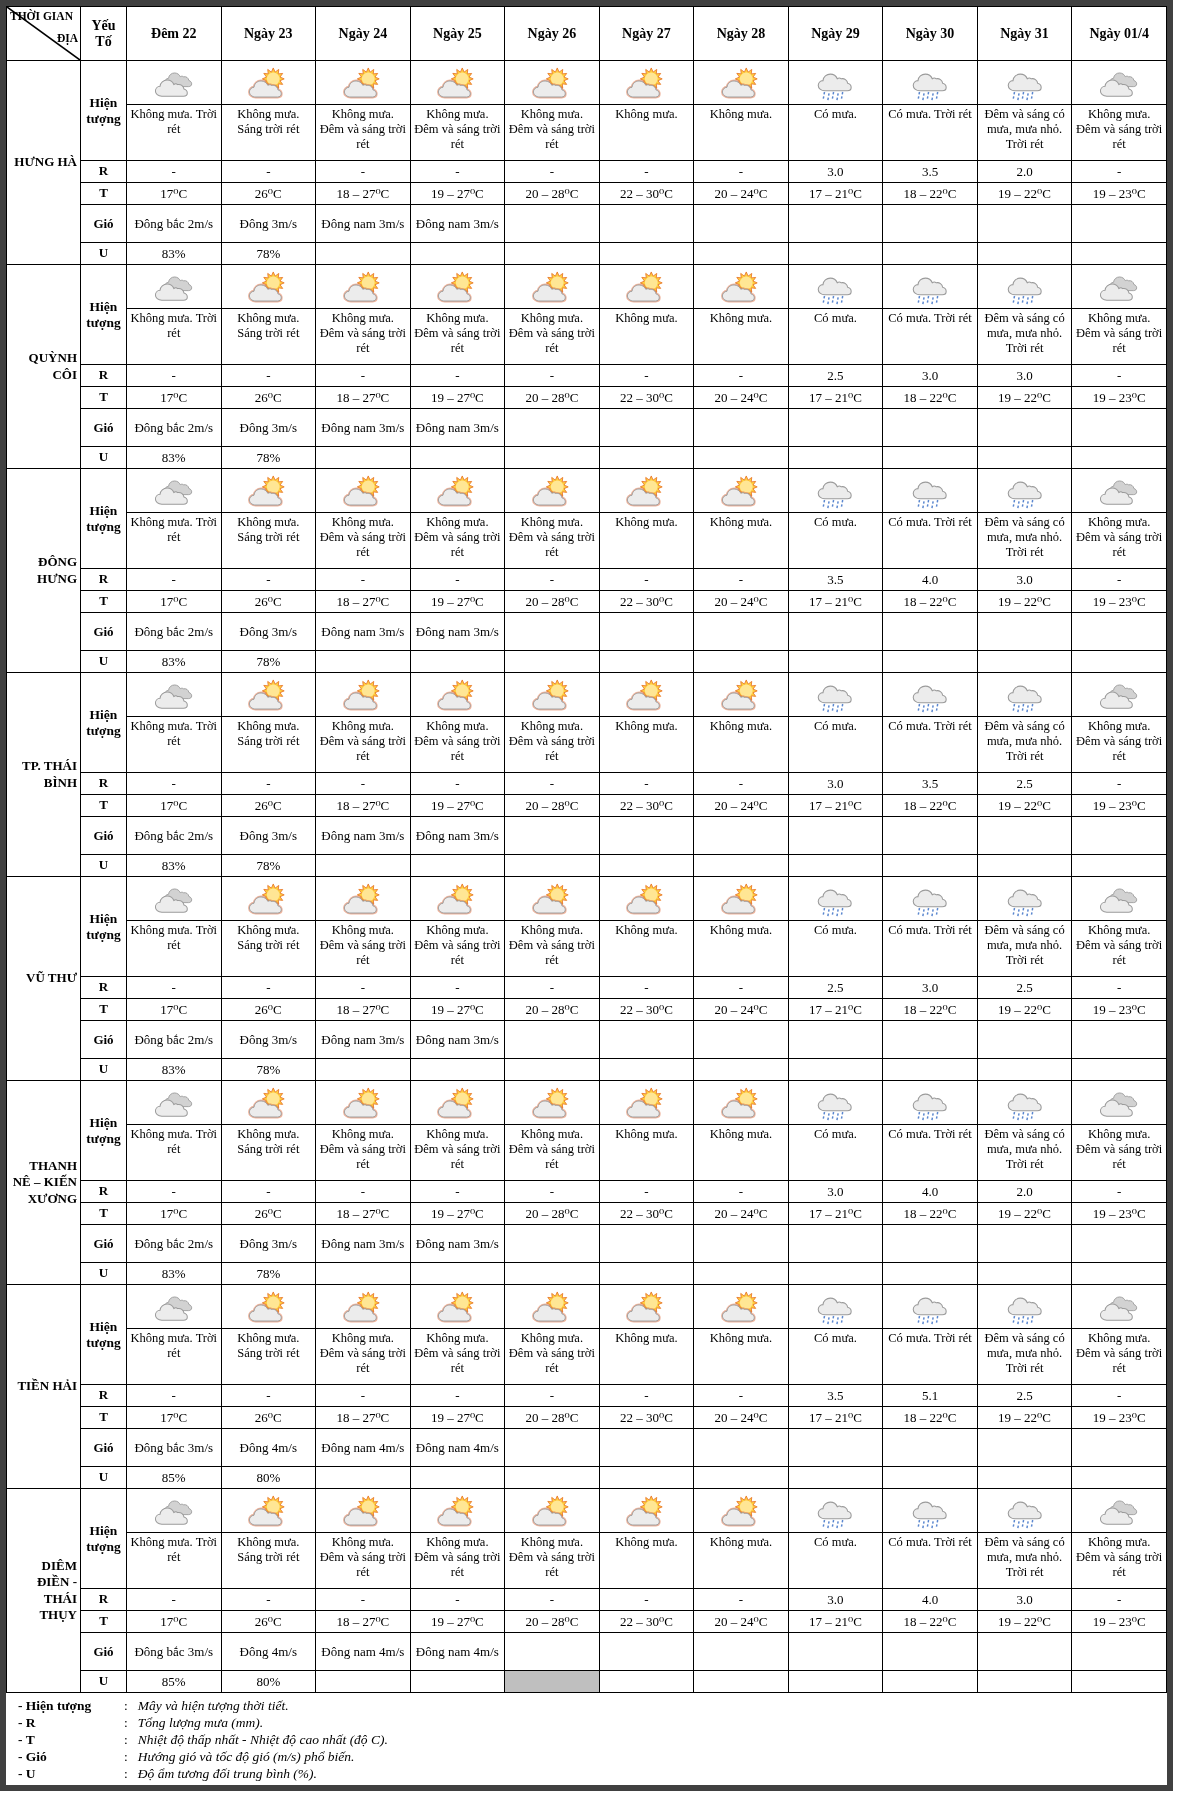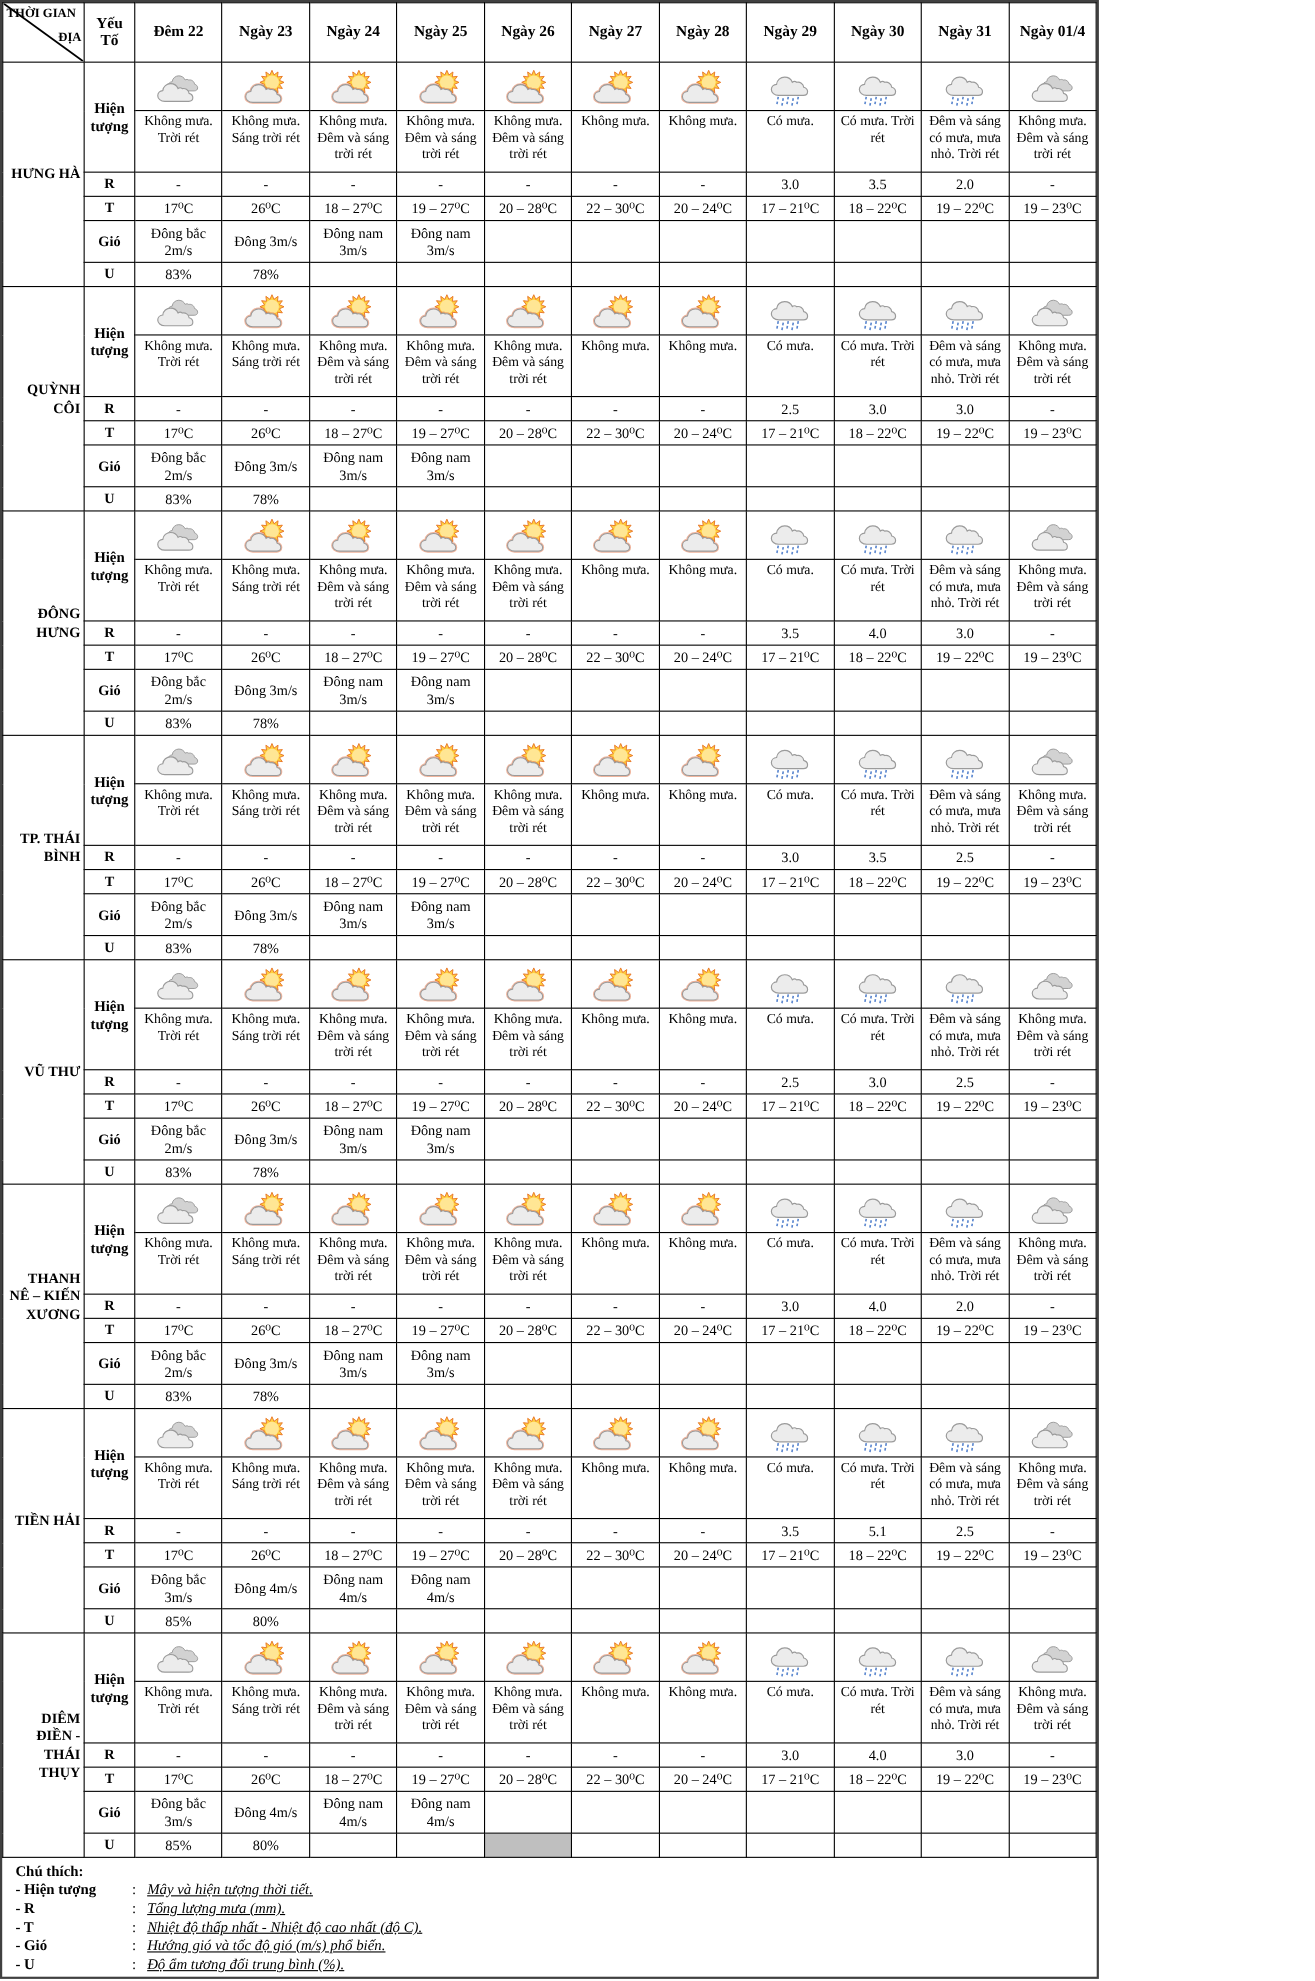--- a/index.html
+++ b/index.html
@@ -1,40 +1,40 @@
 <!DOCTYPE html>
 <html><head>
 <meta charset="utf-8">
 <style>
   * { margin:0; padding:0; box-sizing:border-box; }
   body {
     width:1195px; background:#ffffff; color:#000;
     font-family:"Liberation Serif","DejaVu Serif","DejaVu Sans",serif;
   }
-  .frame { width:999px; border:2px solid #404040; }
+  .frame { width:1173px; border:6px solid #404040; }
   table { width:100%; border-collapse:collapse; table-layout:fixed; }
   th, td { border:1px solid #000; text-align:center; vertical-align:middle; padding:1px 2px; overflow:hidden; }
   .header-row th { height:54px; font-size:14px; font-weight:bold; }
   .corner { position:relative; padding:0; }
   .corner svg { position:absolute; left:0; top:0; width:100%; height:100%; }
   .corner-top { position:absolute; top:3px; left:3px; font-size:11.5px; font-weight:bold; white-space:nowrap; }
   .corner-bottom { position:absolute; bottom:16px; left:2px; font-size:11.5px; font-weight:bold; white-space:nowrap;margin-left:48px; }
   .loc-name { font-weight:bold; font-size:13px; line-height:1.25; padding:0 3px;text-align:right; }
   .row-label { font-weight:bold; font-size:13.5px; line-height:1.15;text-align:center; }
   .icon-cell { height:44px; padding:0; vertical-align:bottom; }
   .icon-cell svg { width:42px; height:36px; display:block; margin:2px auto 1px; }
   .cond-text { height:56px; font-size:12.5px; line-height:1.2; vertical-align:top; padding-top:2px; }
   .val-row td { height:22px; font-size:13px; }
   .wind-row td { height:38px; font-size:13px; line-height:1.2; }
   .legend { padding:4px 4px 3px 12px; font-size:13.5px; }
   .legend-title { font-weight:bold; }
   .legend-item { display:flex; margin-top:1px; align-items:flex-start; }
   .legend-label { font-weight:bold; width:106px; flex:0 0 auto; }
   .legend-sep { flex:0 0 auto; margin-right:10px; }
-  .legend-desc { font-style:italic;text-decoration:underline; }
+  .legend-desc { font-style:italic; }
 </style>
 </head>
 <body>
 
 <div class="frame">
   <table>
     <colgroup>
       <col style="width:74px">
         <col style="width:46px">
       <col>
@@ -1678,21 +1678,20 @@
           <td></td>
           <td></td>
           <td></td>
           <td></td>
           <td></td>
         </tr>
       </tbody>
   </table>
 
   <div class="legend">
-    <div class="legend-title">Chú thích:</div>
     <div class="legend-item">
       <span class="legend-label">- Hiện tượng</span>
       <span class="legend-sep">:</span>
       <span class="legend-desc">Mây và hiện tượng thời tiết.</span>
     </div>
     <div class="legend-item">
       <span class="legend-label">- R</span>
       <span class="legend-sep">:</span>
       <span class="legend-desc">Tổng lượng mưa (mm).</span>
     </div>

